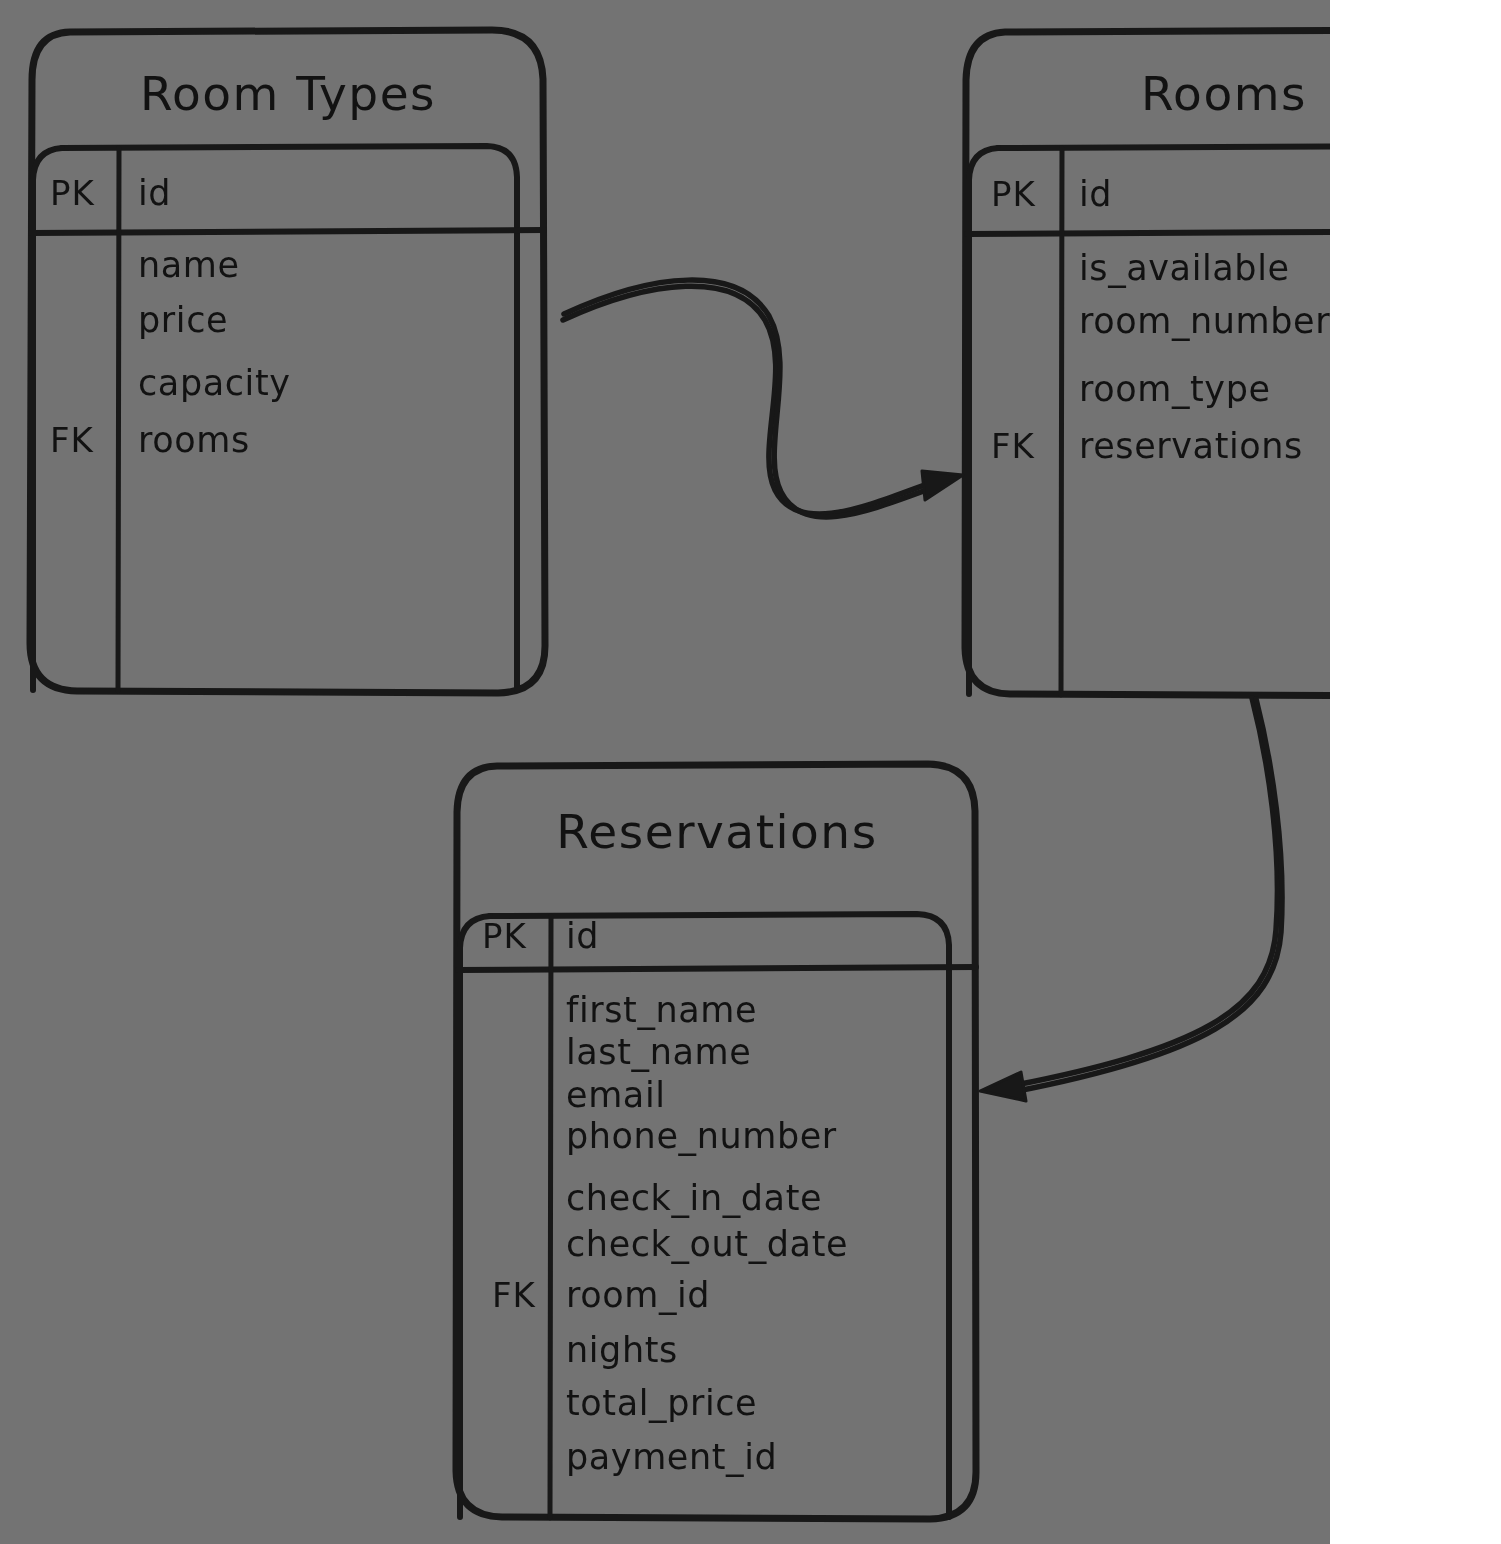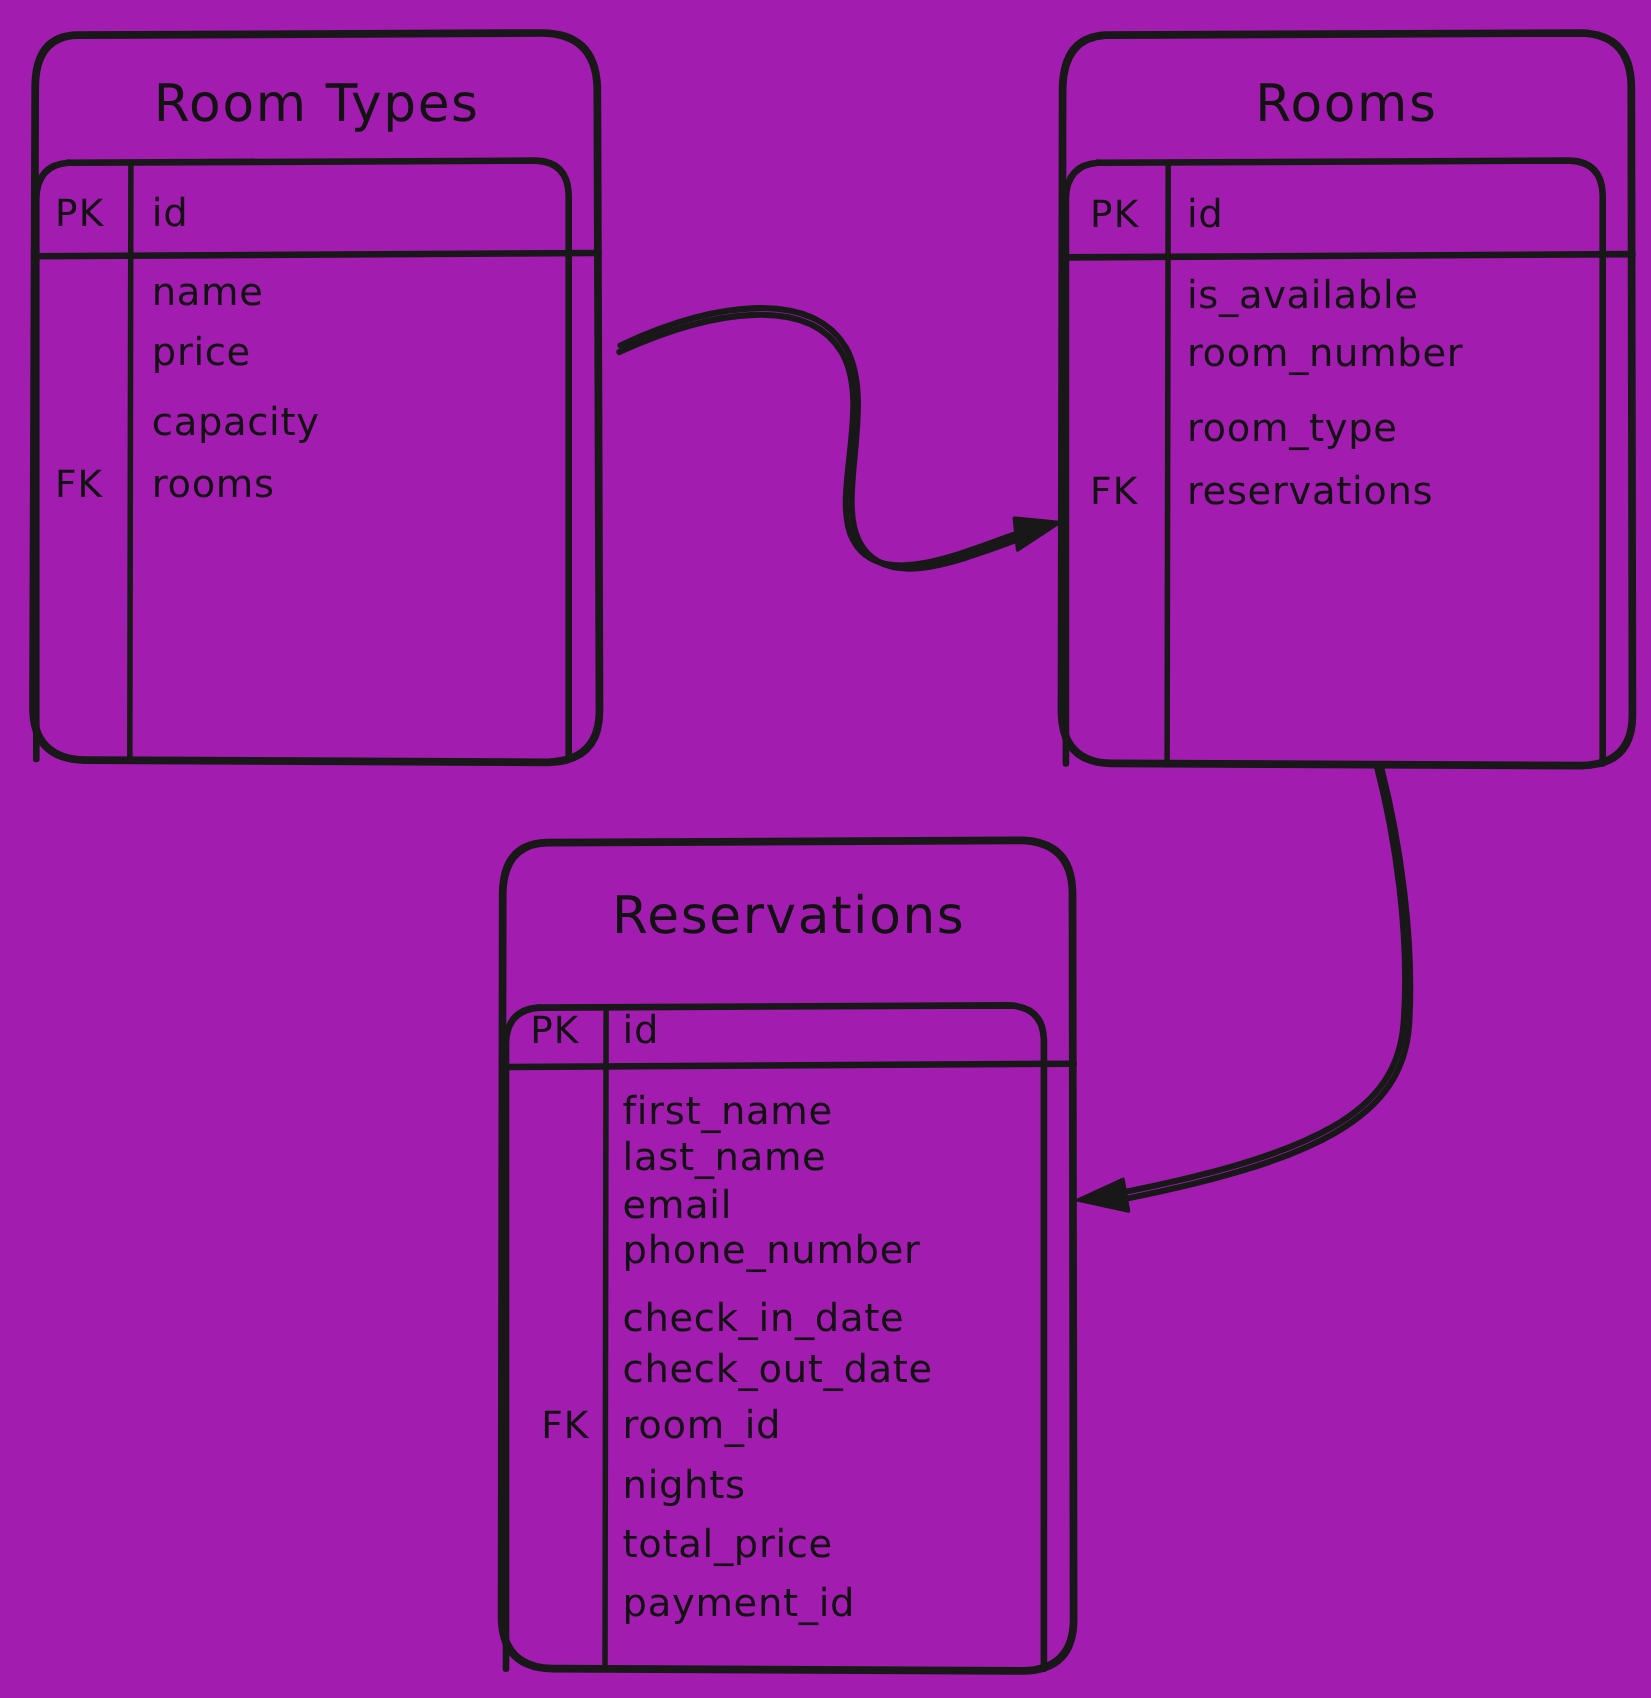--- a/index.html
+++ b/index.html
@@ -2,23 +2,23 @@
 <html><head>
 <meta charset="utf-8">
 <style>
   html, body {
     margin: 0;
     padding: 0;
     background: #ffffff;
   }
   #canvas {
     position: relative;
-    width: 1501px;
+    width: 1330px;
     height: 1544px;
-    background: #a21caf;
+    background: #737373;
     overflow: hidden;
     font-family: "DejaVu Sans", sans-serif;
   }
   svg.diagram {
     position: absolute;
     top: 0;
     left: 0;
     width: 1501px;
     height: 1544px;
   }

